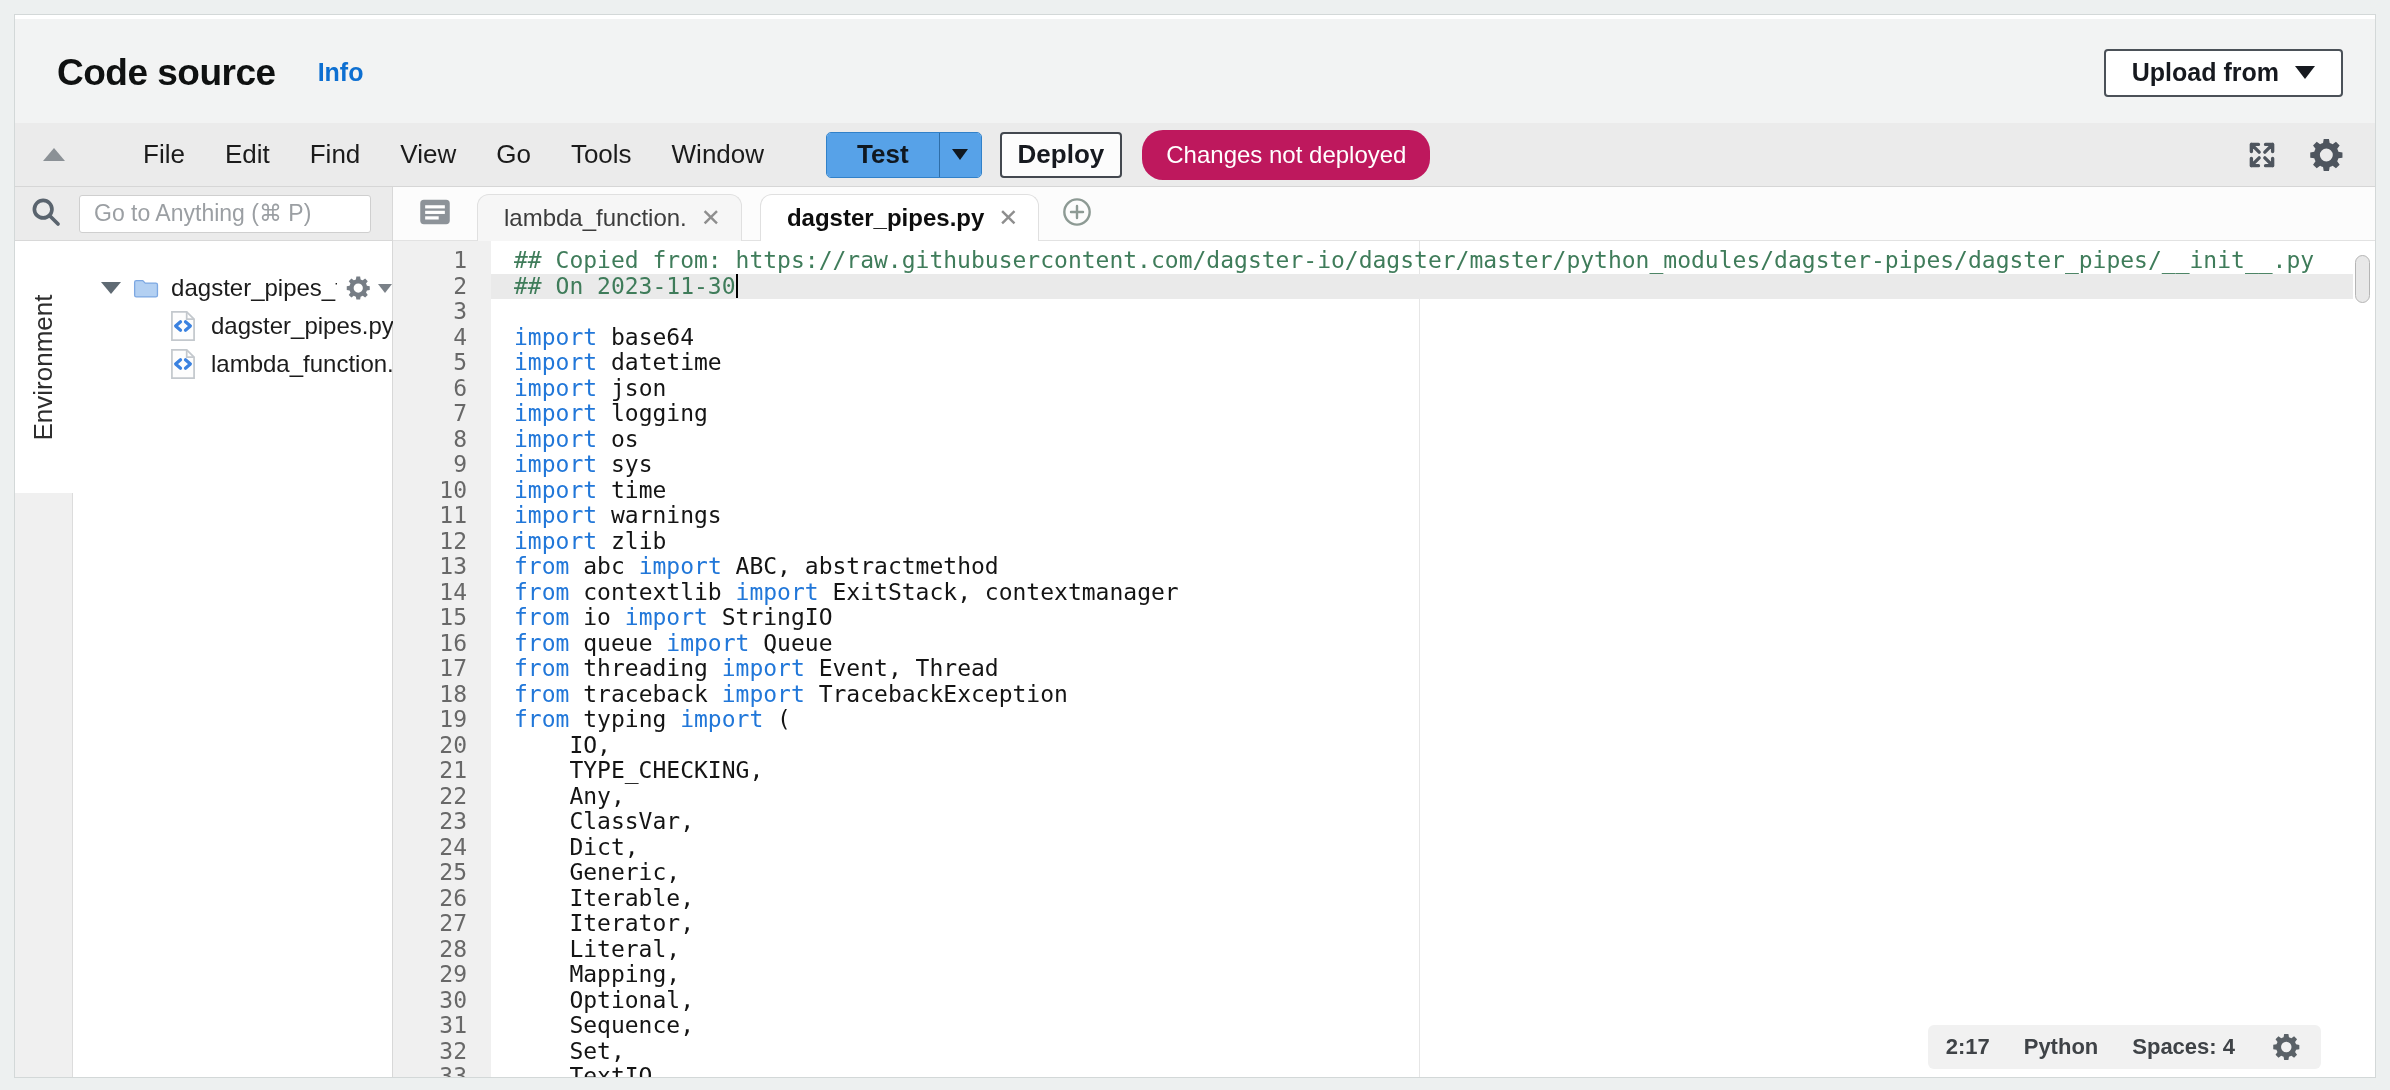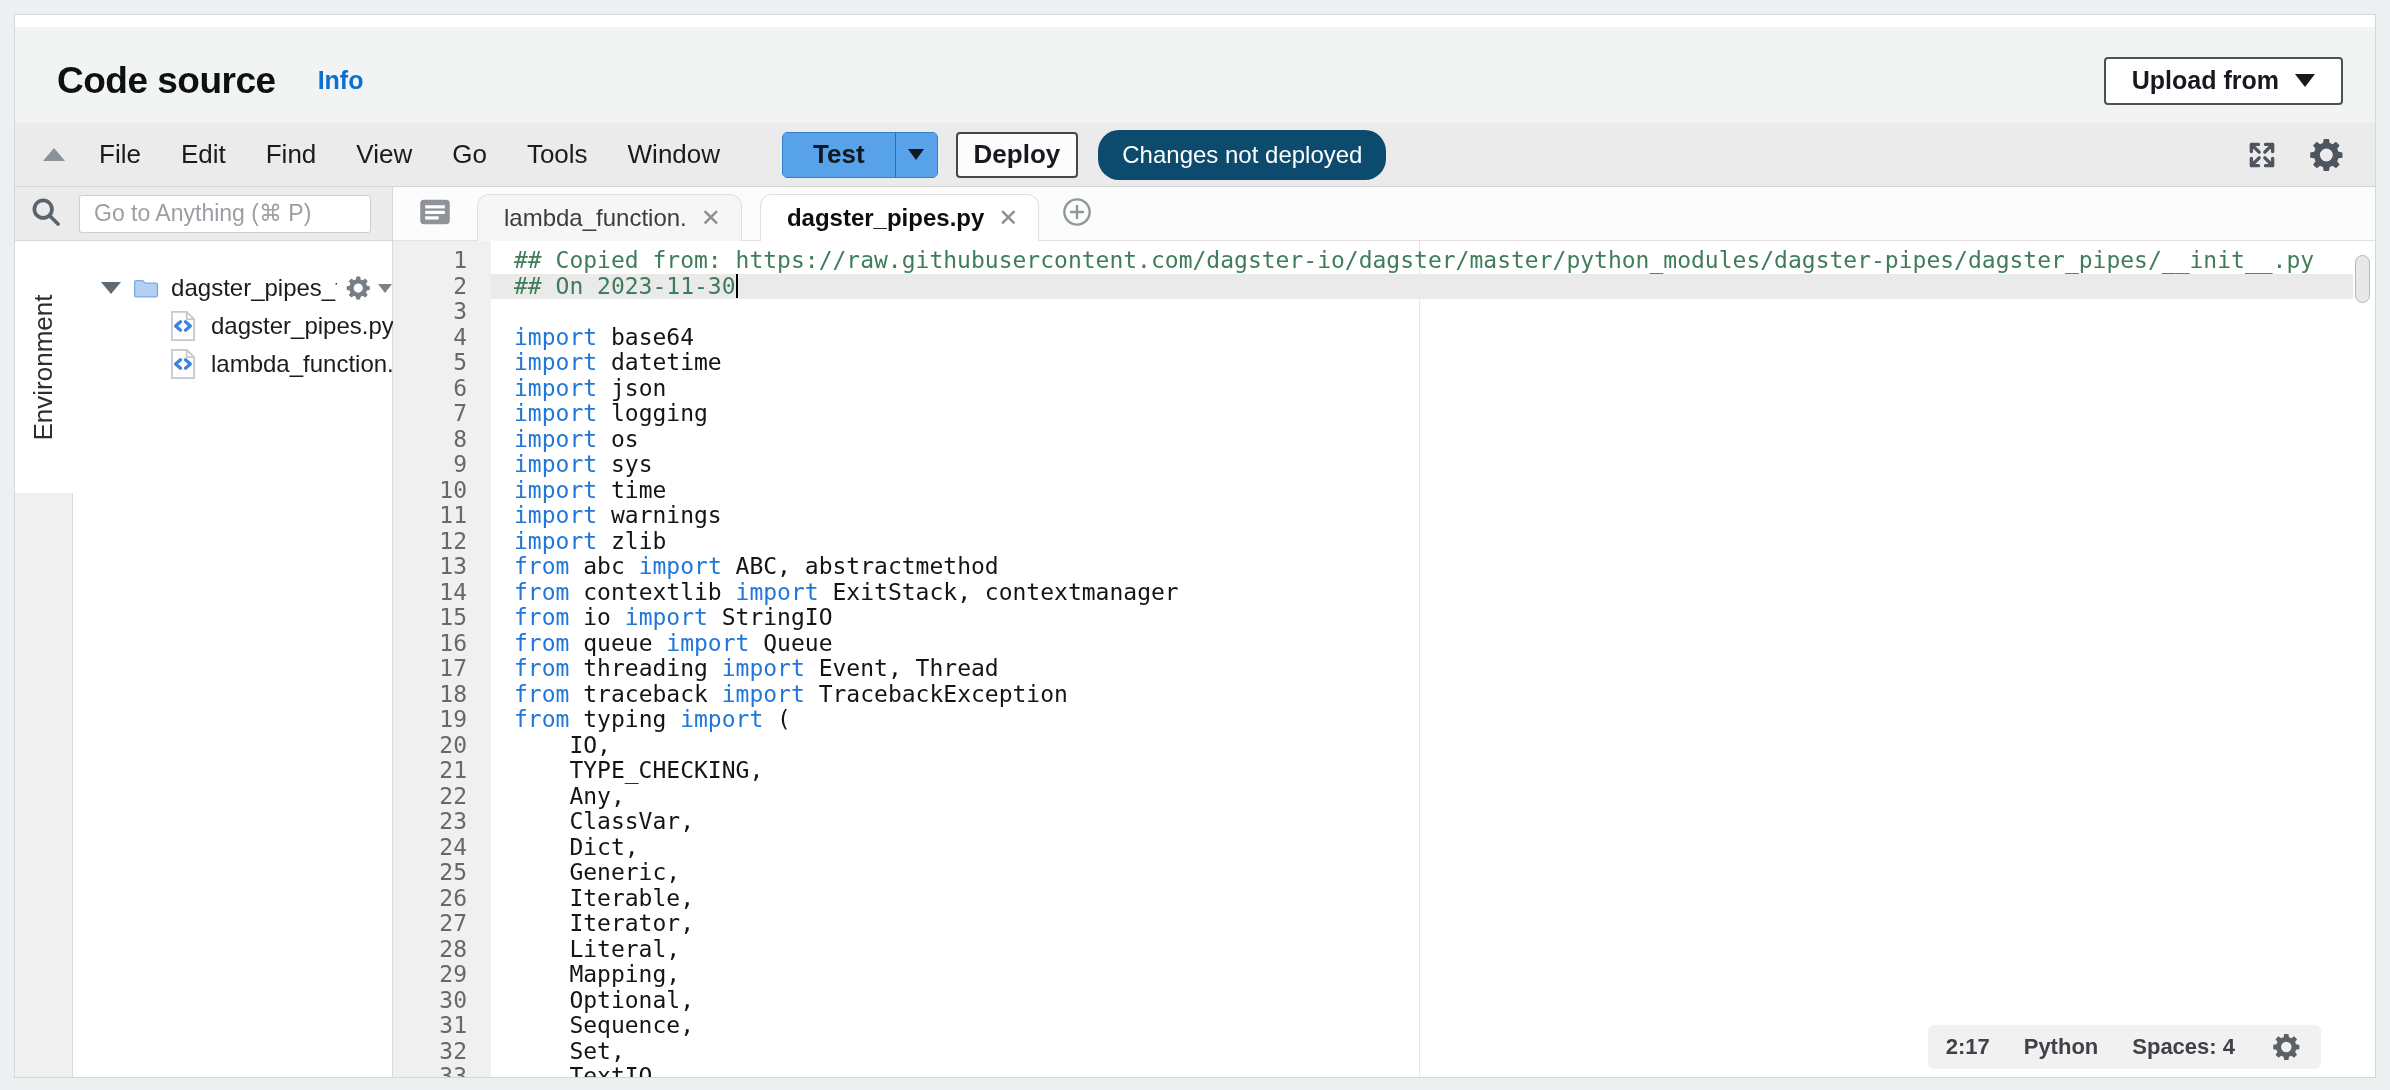--- a/index.html
+++ b/index.html
@@ -3,49 +3,49 @@
 <meta charset="utf-8">
 <style>
   * { margin:0; padding:0; box-sizing:border-box; }
   html,body { width:2390px; height:1090px; }
   body { font-family:"Liberation Sans", sans-serif; background:#edf0f0; overflow:hidden; }
 
   #widget { position:absolute; left:14px; top:14px; width:2362px; height:1064px;
             background:#fff; border:1px solid #d3d8d8; }
 
   
-  .cs-header { position:absolute; left:0; top:12px; right:0; height:108px; background:#f2f3f3;
+  .cs-header { position:absolute; left:0; top:4px; right:0; height:108px; background:#f2f3f3;
                border-bottom:1px solid #e7eaea; display:flex; align-items:center; padding:0 32px 0 42px; }
   .cs-title { font-size:37px; font-weight:bold; color:#0f1111; letter-spacing:-0.5px; }
   .cs-info  { font-size:25px; font-weight:bold; color:#0d6fd1; margin-left:42px; cursor:pointer; }
   .hdr-spacer { flex:1; }
   .btn-outline { height:48px; background:#fff; border:2px solid #4b5158; border-radius:4px;
                  display:flex; align-items:center; font-size:25px; font-weight:bold; color:#16191f;
                  padding:0 26px; cursor:pointer; }
   .btn-outline .cdn { margin-left:16px; }
   .cdn { width:0; height:0; border-left:10px solid transparent; border-right:10px solid transparent;
          border-top:13px solid #16191f; display:inline-block; }
 
   
   .menubar { position:absolute; left:0; top:108px; right:0; height:64px; background:#ebebeb;
              border-bottom:1px solid #d6d6d6; display:flex; align-items:center; padding:0 28px; }
   .collapse-tri { width:0; height:0; border-left:11px solid transparent; border-right:11px solid transparent;
                   border-bottom:13px solid #8b9196; margin-right:34px; cursor:pointer; }
-  .menu-items { display:flex; gap:40px; }
+  .menu-items { display:flex; gap:40px;margin-left:44px; }
   .menu-item { font-size:26px; color:#1b1b1b; cursor:pointer; }
   .test-btn { margin-left:62px; height:46px; display:flex; border:1px solid #3181c9; border-radius:5px;
               overflow:hidden; cursor:pointer; }
   .test-main { background:#57a2e8; padding:0 30px; display:flex; align-items:center;
                font-size:26px; font-weight:bold; color:#101820; }
   .test-caret { background:#57a2e8; border-left:1px solid #2e6ea8; width:42px; display:flex;
                 align-items:center; justify-content:center; }
   .test-caret .cdn { border-top-color:#101820; border-left-width:8px; border-right-width:8px; border-top-width:11px; }
   .deploy-btn { margin-left:18px; height:46px; background:#fcfcfc; border:2px solid #43484f; border-radius:4px;
                 display:flex; align-items:center; padding:0 16px; font-size:26px; font-weight:bold; color:#16191f; cursor:pointer; }
-  .badge { margin-left:20px; height:50px; background:#0c4a6e; border-radius:21px; color:#fff;
+  .badge { margin-left:20px; height:50px; background:#be185d; border-radius:21px; color:#fff;
            font-size:24px; display:flex; align-items:center; padding:0 24px; }
   .mb-spacer { flex:1; }
   .icon-btn { cursor:pointer; display:flex; align-items:center; justify-content:center; }
   .expand-ic { margin-right:26px; }
 
   
   .search-row { position:absolute; left:0; top:172px; width:378px; height:54px; background:#ebebeb;
                 border-bottom:1px solid #d8d8d8; border-right:1px solid #d8d8d8; display:flex; align-items:center; }
   .search-ic { margin:0 16px 0 14px; }
   .goto-input { width:292px; height:38px; background:#fff; border:1px solid #cfcfcf; border-radius:3px;

